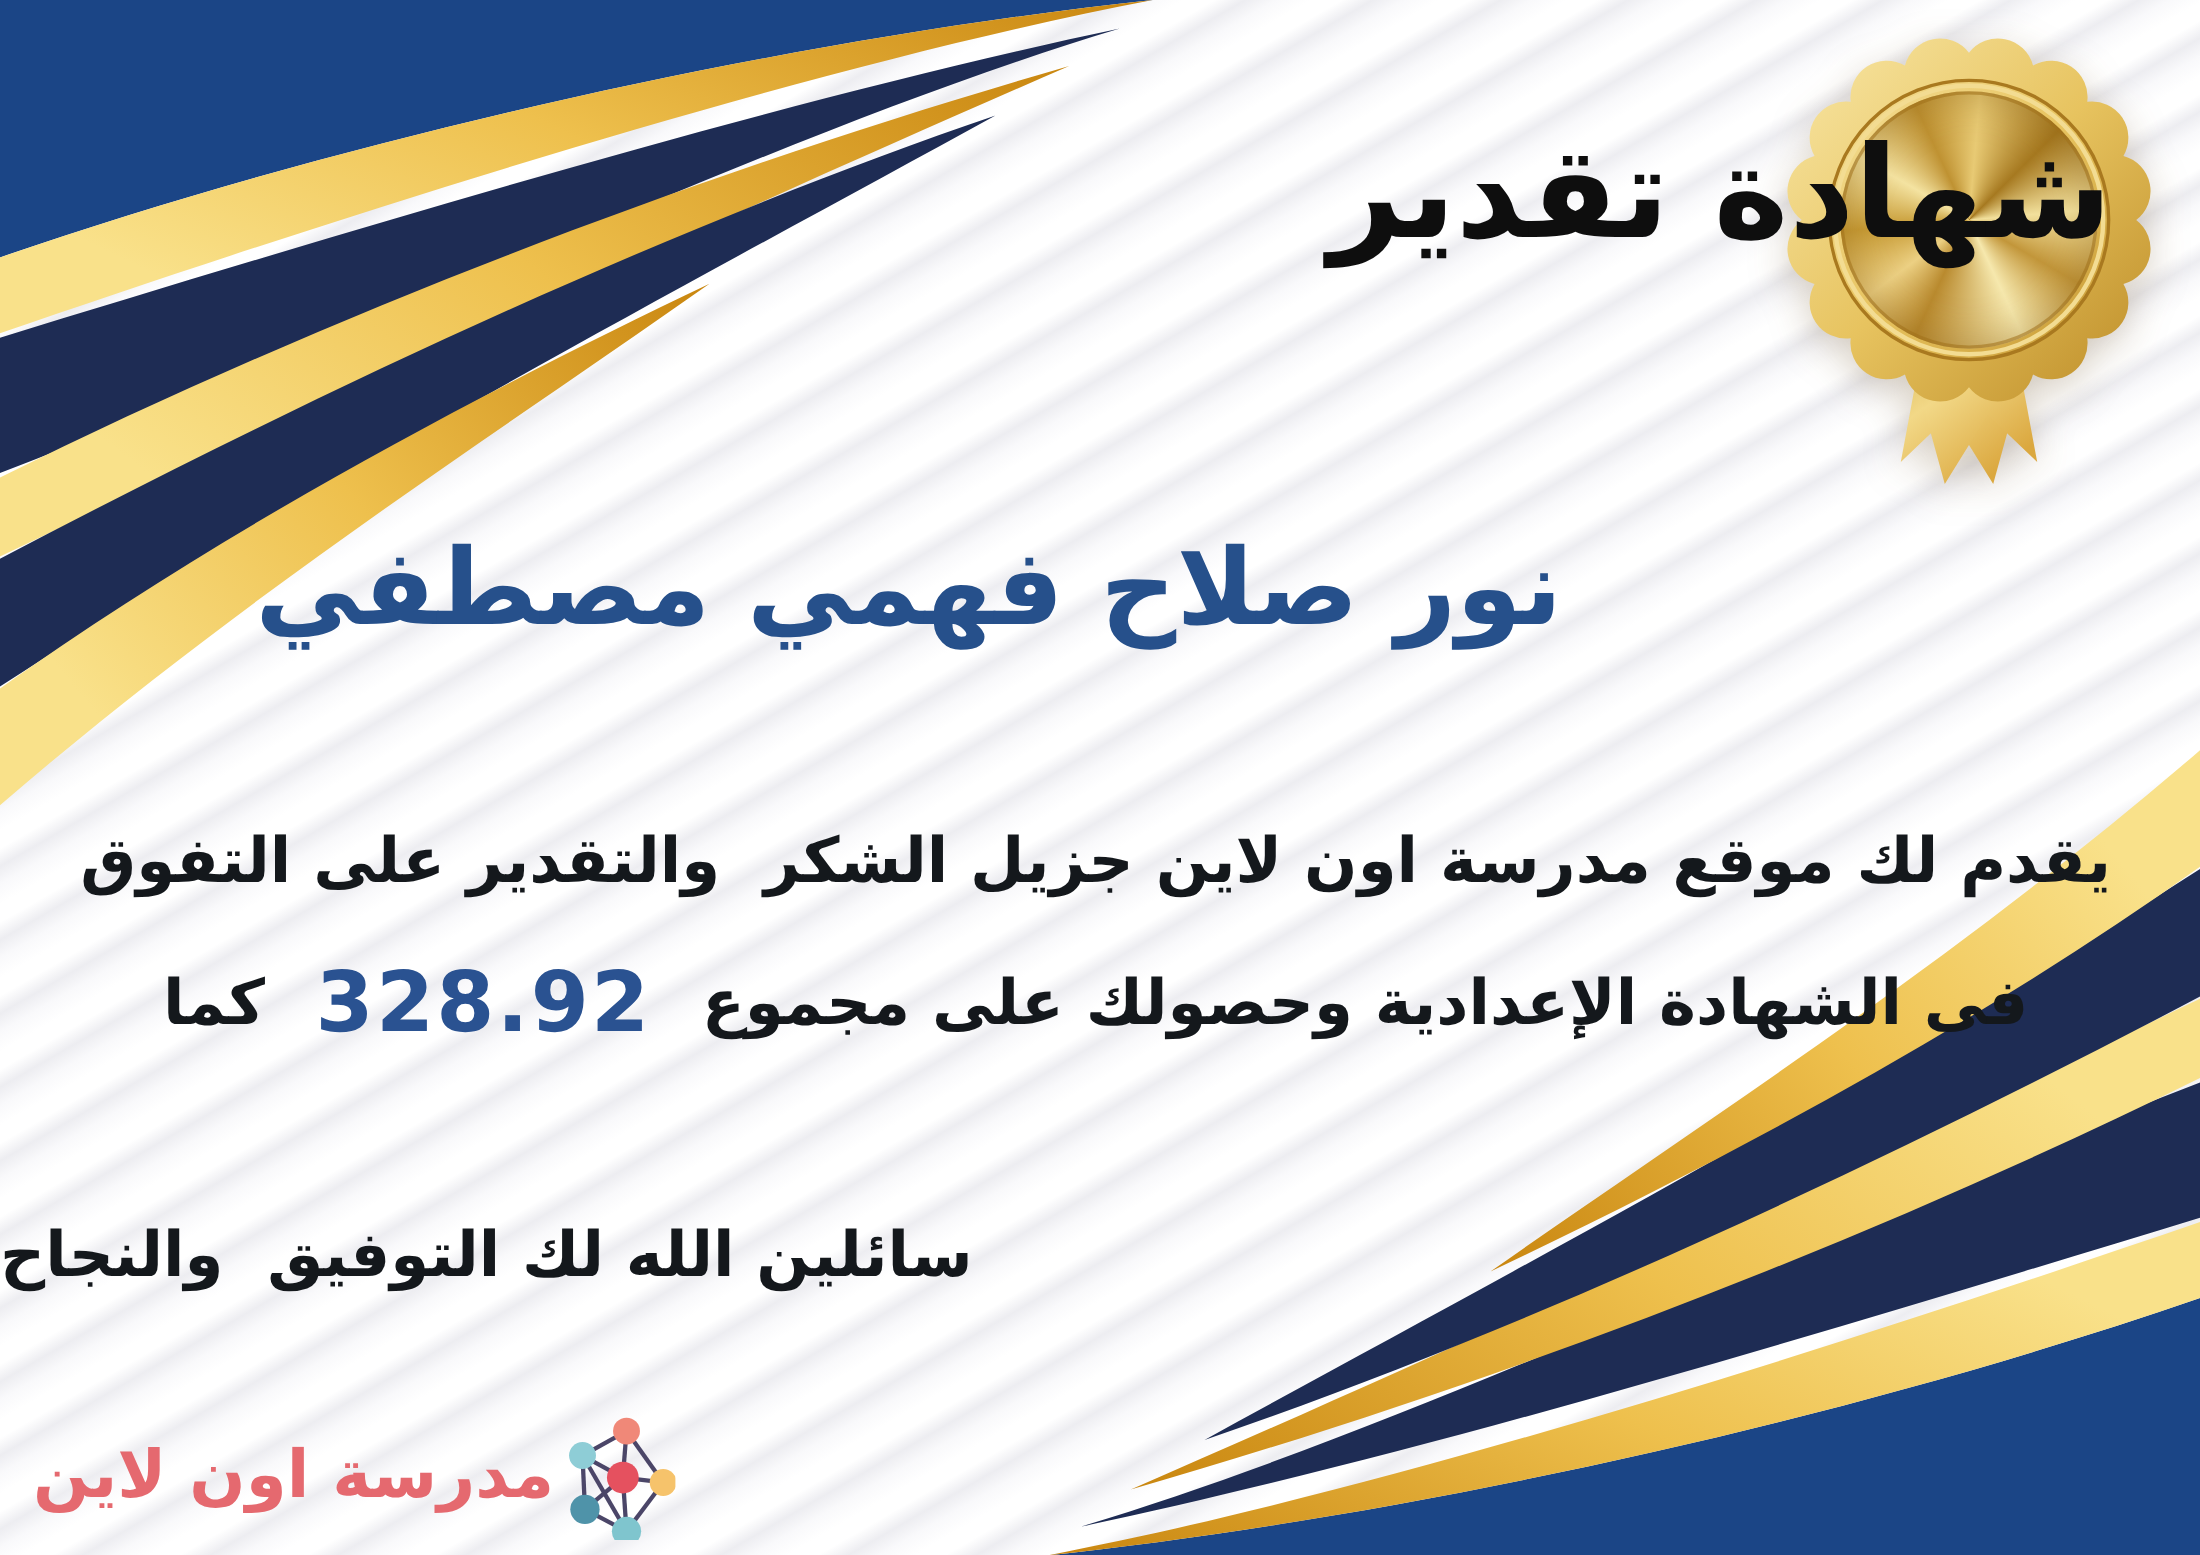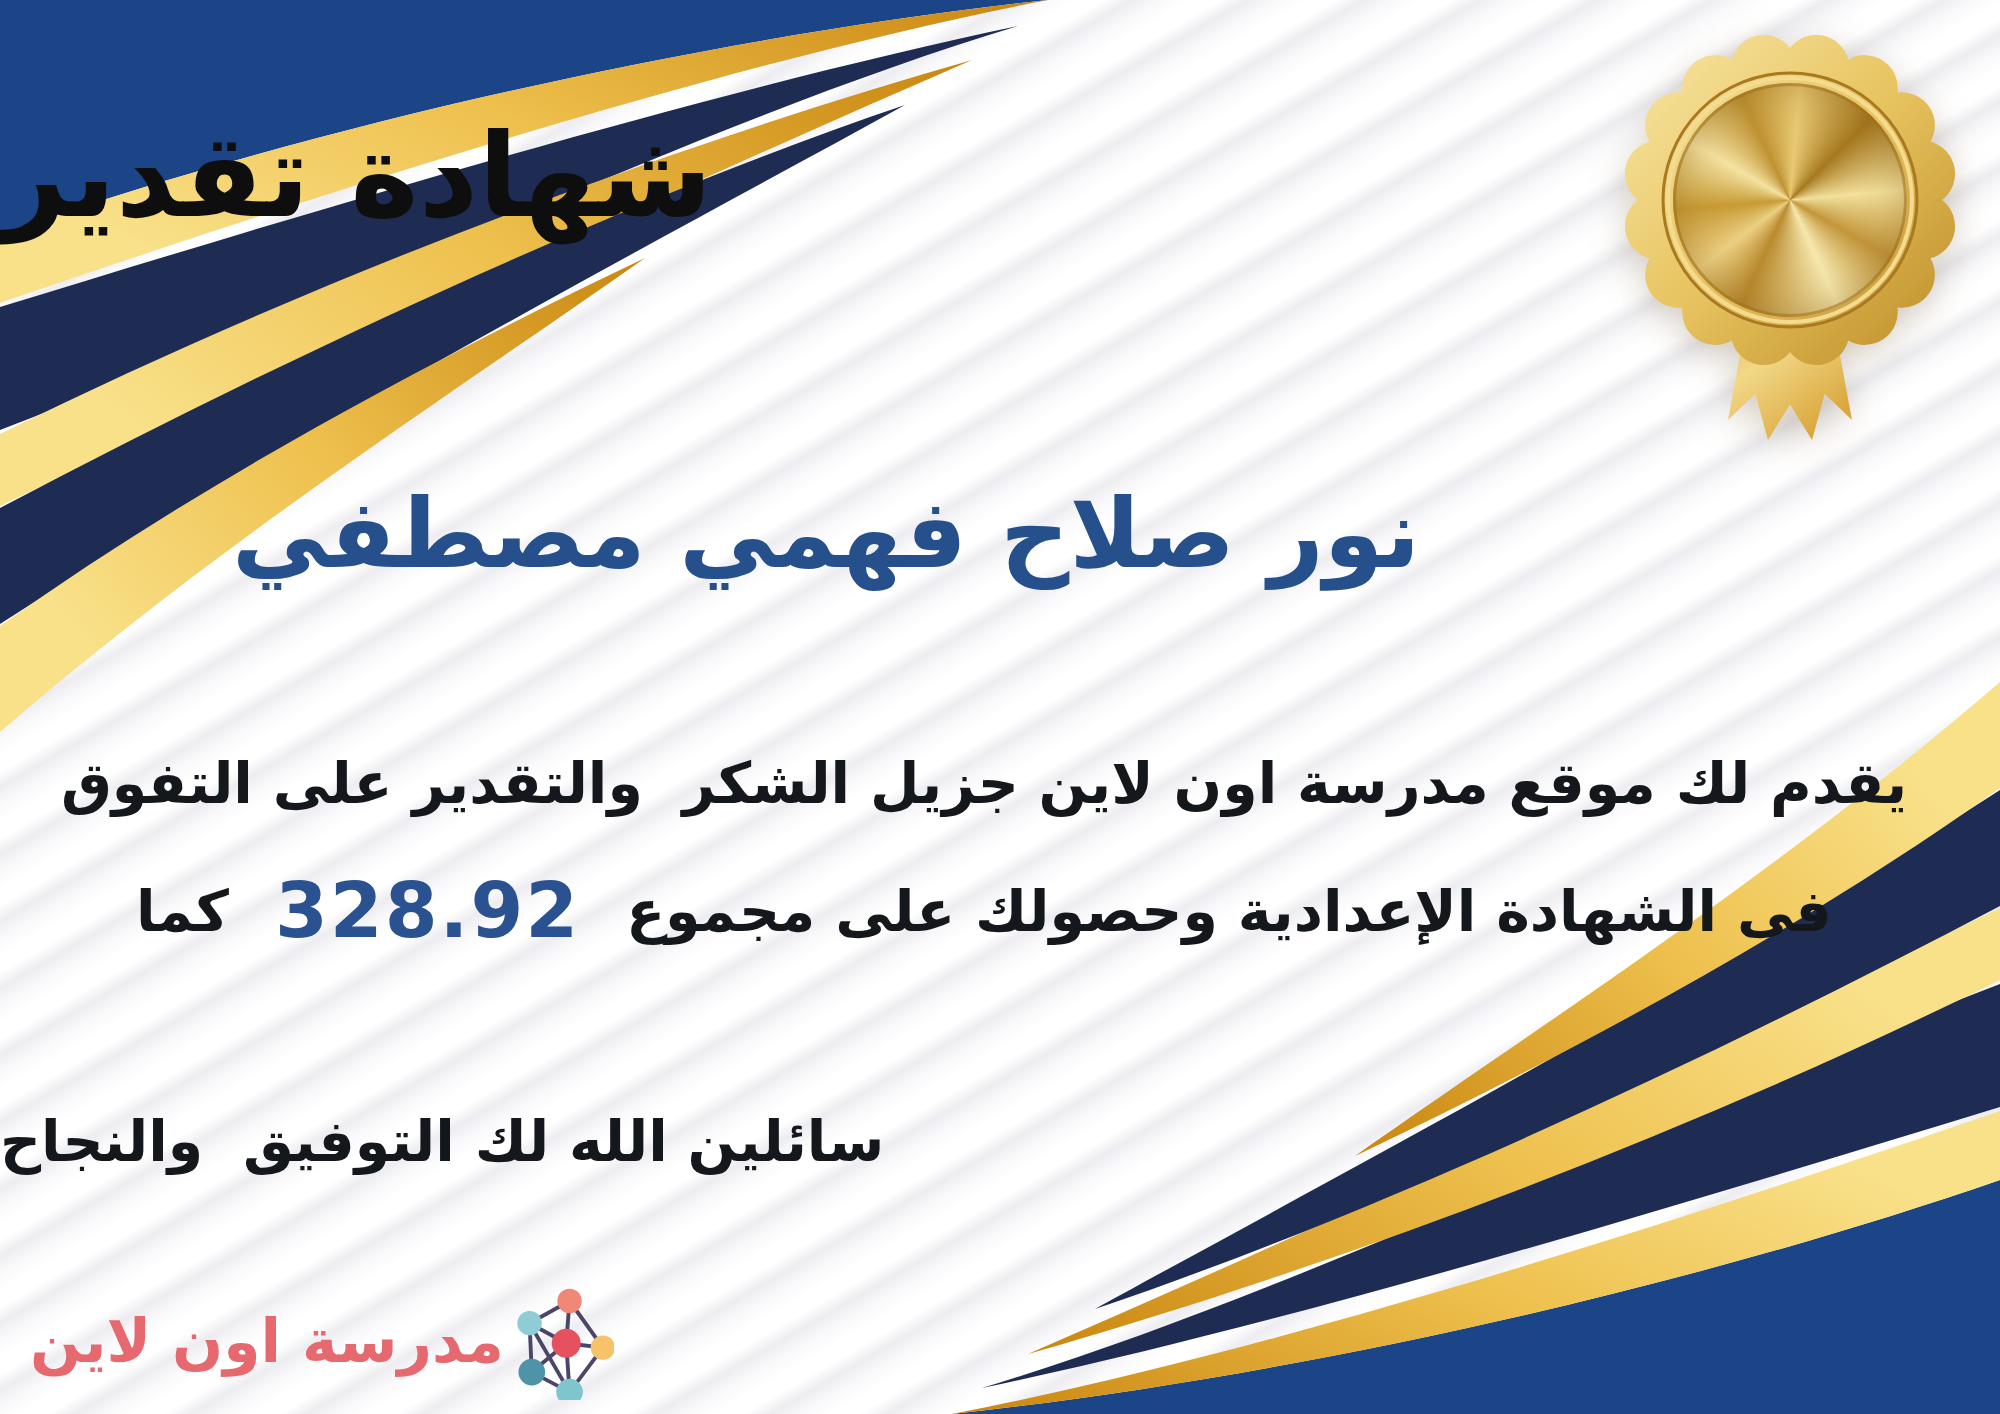--- a/index.html
+++ b/index.html
@@ -20,29 +20,29 @@
     filter:drop-shadow(0 10px 18px rgba(90,60,10,.25));}
   .medal-disc{
     position:absolute;left:1673px;top:83px;width:234px;height:234px;border-radius:50%;
     background:conic-gradient(from 205deg,
       #b98a2e 0deg,#ecd083 28deg,#c79b35 60deg,#f4e3a1 95deg,#bf9232 130deg,
       #e8ca74 160deg,#a67920 200deg,#f2e09c 240deg,#c2963a 275deg,#f6e8ad 310deg,#b98a2e 360deg);
     box-shadow:inset 0 0 40px rgba(120,80,10,.38), inset 0 0 0 3px rgba(170,120,30,.55);
   }
   
   .cert-title{
-    position:absolute;top:108px;left:0;width:1920px;text-align:left;
+    position:absolute;top:108px;left:0;width:1920px;text-align:right;
     font-size:116px;font-weight:bold;color:#0e0e0e;direction:rtl;letter-spacing:0;
   }
   .cert-name{
     position:absolute;top:478px;left:0;width:1652px;text-align:center;
     font-size:96px;font-weight:bold;color:#26508b;direction:rtl;
   }
   .cert-body{
-    position:absolute;top:728px;left:34px;width:1900px;text-align:center;direction:rtl;
+    position:absolute;top:728px;left:46px;width:1900px;text-align:center;direction:rtl;
     font-size:57px;font-weight:bold;color:#14181c;line-height:1.93;
   }
   .cert-body .score{
     color:#2a5291;font-size:76px;font-weight:bold;display:inline-block;margin:0 46px;
     vertical-align:-6px;letter-spacing:2px;
   }
   .cert-closing{
     position:absolute;top:1108px;left:0;width:1870px;text-align:left;direction:rtl;
     font-size:57px;font-weight:bold;color:#14181c;
   }

